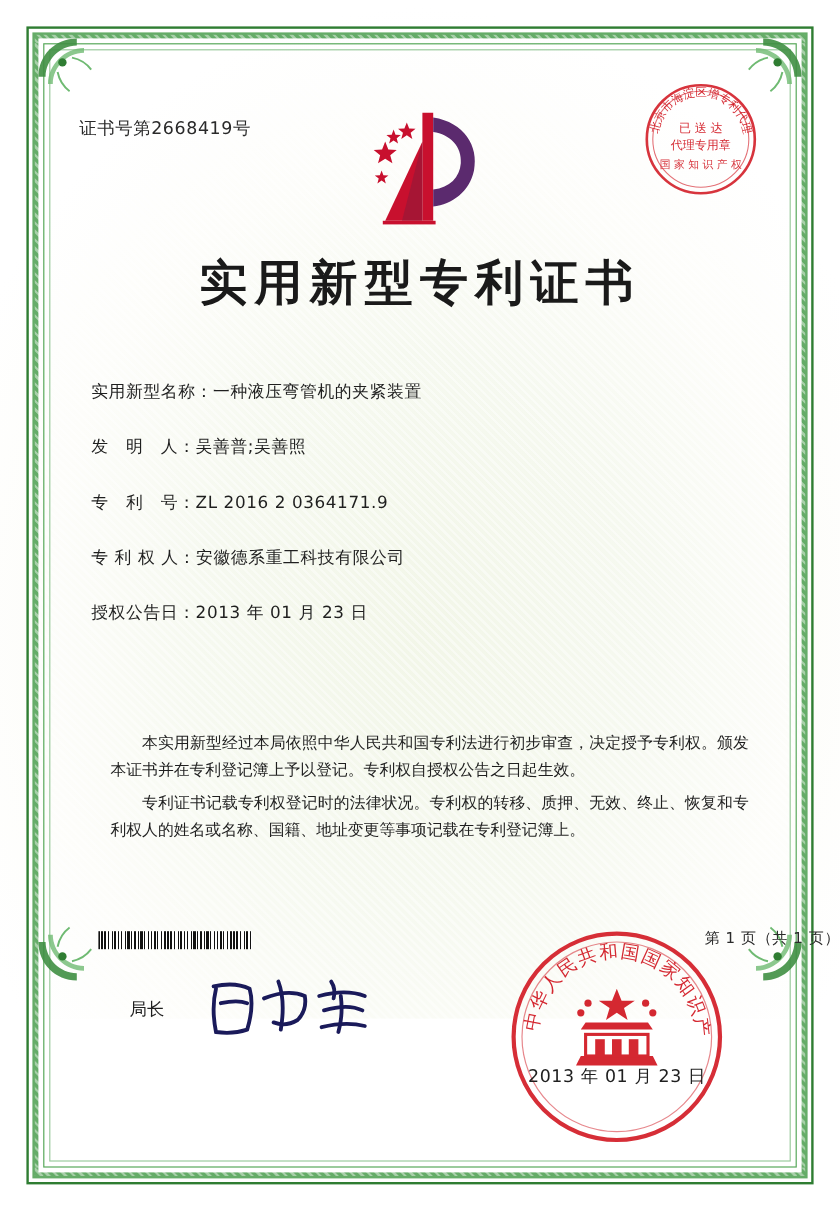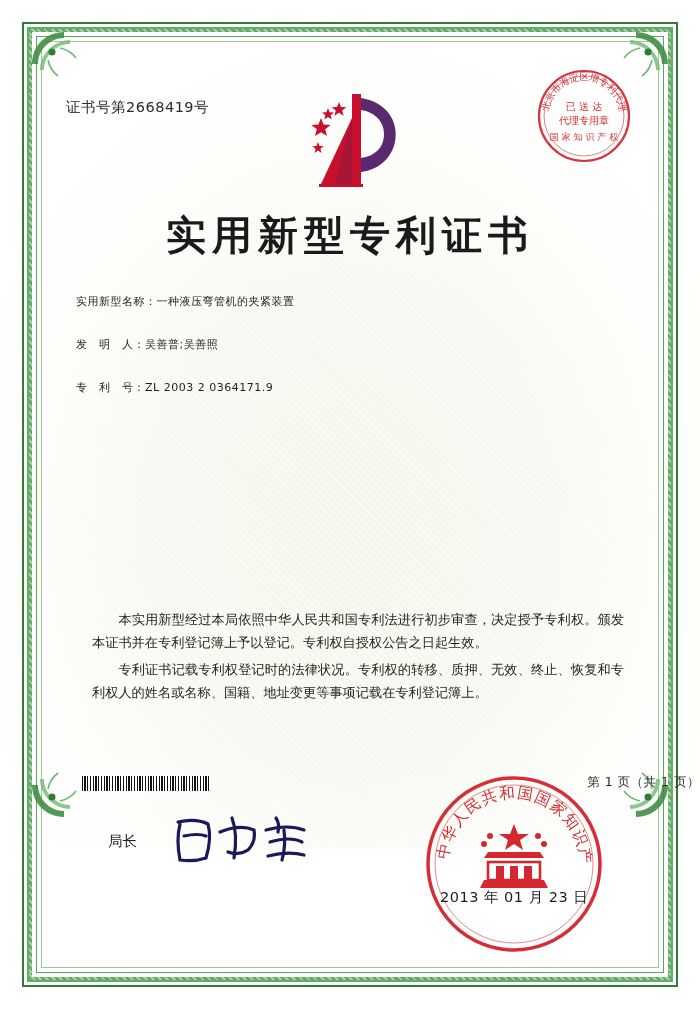--- a/index.html
+++ b/index.html
@@ -114,24 +114,25 @@
     letter-spacing: 6px;
     color: #1a1a1a;
   }
 
   .fields {
     position: absolute;
     left: 76px; top: 294px;
     width: 560px;
   }
   .field {
-    font-size: 11px;
+    font-size: 14px;
     color: #1f1f1f;
     margin-bottom: 28px;
     white-space: nowrap;
+    margin-top: 24px;
   }
   .field .lbl { letter-spacing: 0.5px; }
   .field .val { letter-spacing: 0.5px; }
 
   .body-text {
     position: absolute;
     left: 76px; top: 608px;
     width: 548px;
     font-size: 13.2px;
     line-height: 23px;
@@ -266,21 +267,27 @@
   <div class="title">实用新型专利证书</div>
 
   <div class="fields">
     <div class="field">
       <span class="lbl">实用新型名称：</span><span class="val">一种液压弯管机的夹紧装置</span>
     </div>
     <div class="field">
       <span class="lbl">发　明　人：</span><span class="val">吴善普;吴善照</span>
     </div>
     <div class="field">
-      <span class="lbl">专　利　号：</span><span class="val">ZL 2003 2 0364171.9</span>
+      <span class="lbl">专　利　号：</span><span class="val">ZL 2016 2 0364171.9</span>
+    </div>
+    <div class="field">
+      <span class="lbl">专 利 权 人：</span><span class="val">安徽德系重工科技有限公司</span>
+    </div>
+    <div class="field">
+      <span class="lbl">授权公告日：</span><span class="val">2013 年 01 月 23 日</span>
     </div>
   </div>
 
   <div class="body-text">
     <p>本实用新型经过本局依照中华人民共和国专利法进行初步审查，决定授予专利权。颁发本证书并在专利登记簿上予以登记。专利权自授权公告之日起生效。</p>
     <p>专利证书记载专利权登记时的法律状况。专利权的转移、质押、无效、终止、恢复和专利权人的姓名或名称、国籍、地址变更等事项记载在专利登记簿上。</p>
   </div>
 
   <div class="barcode"></div>
 

